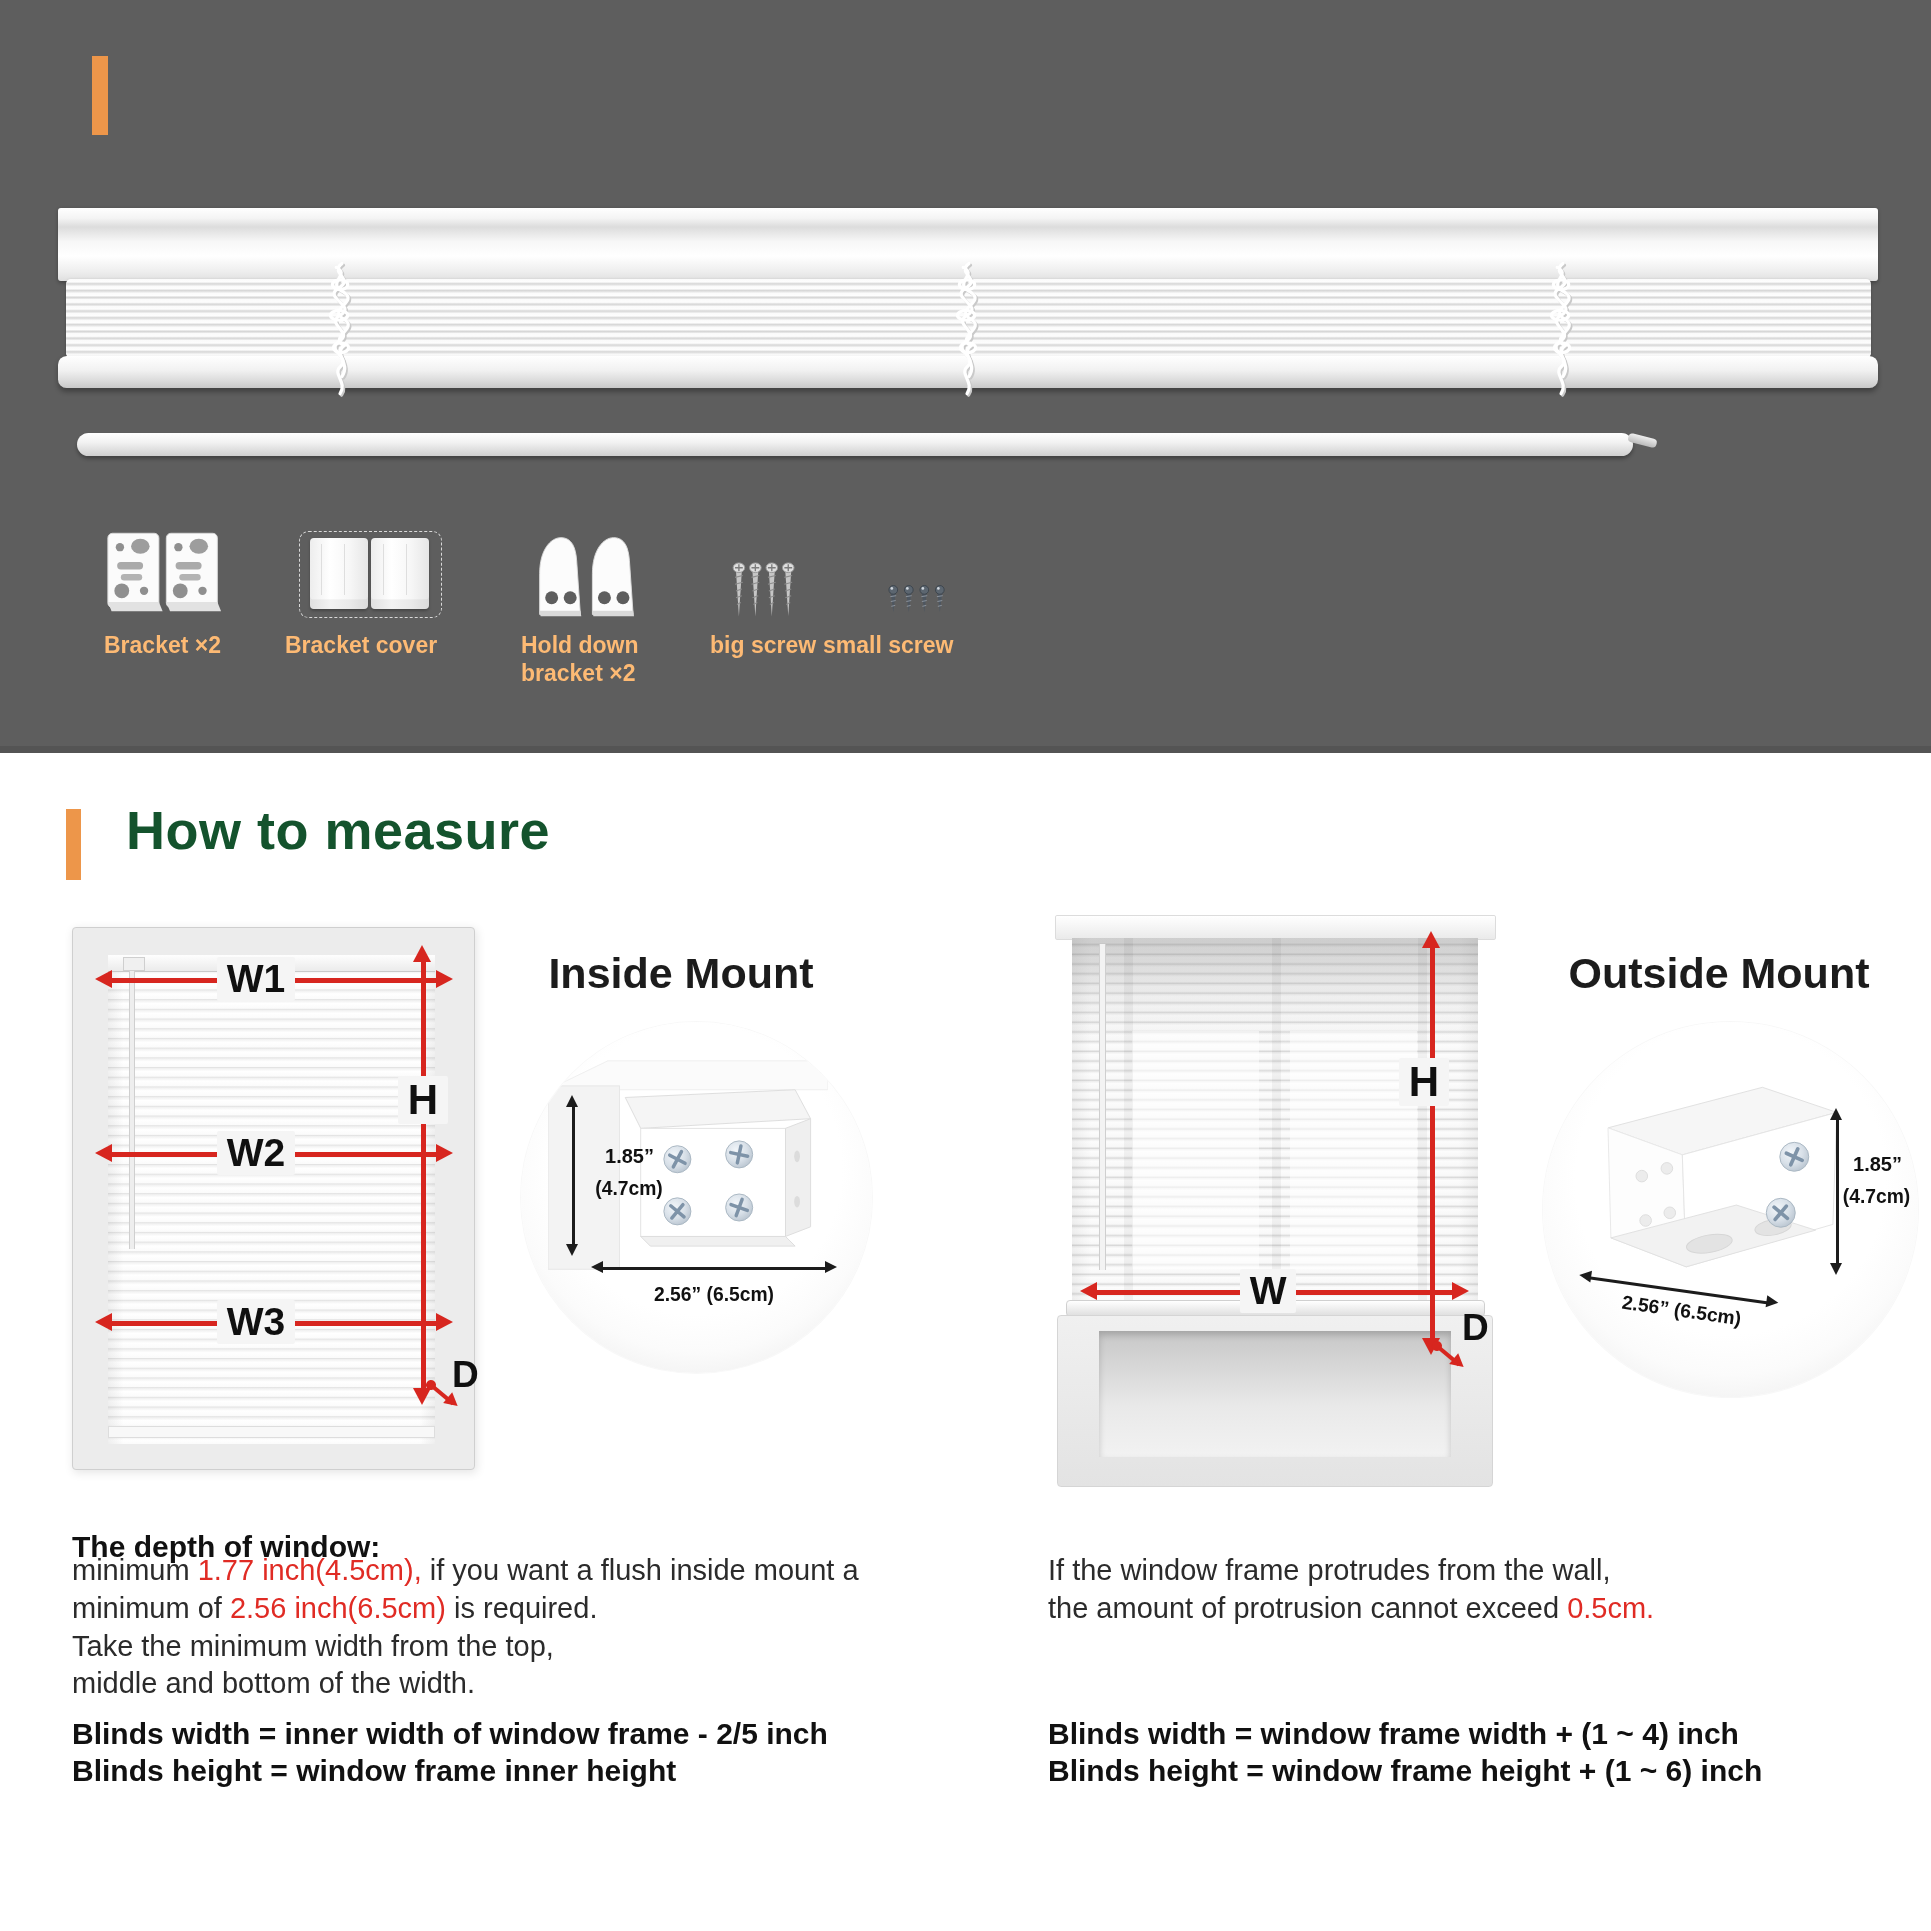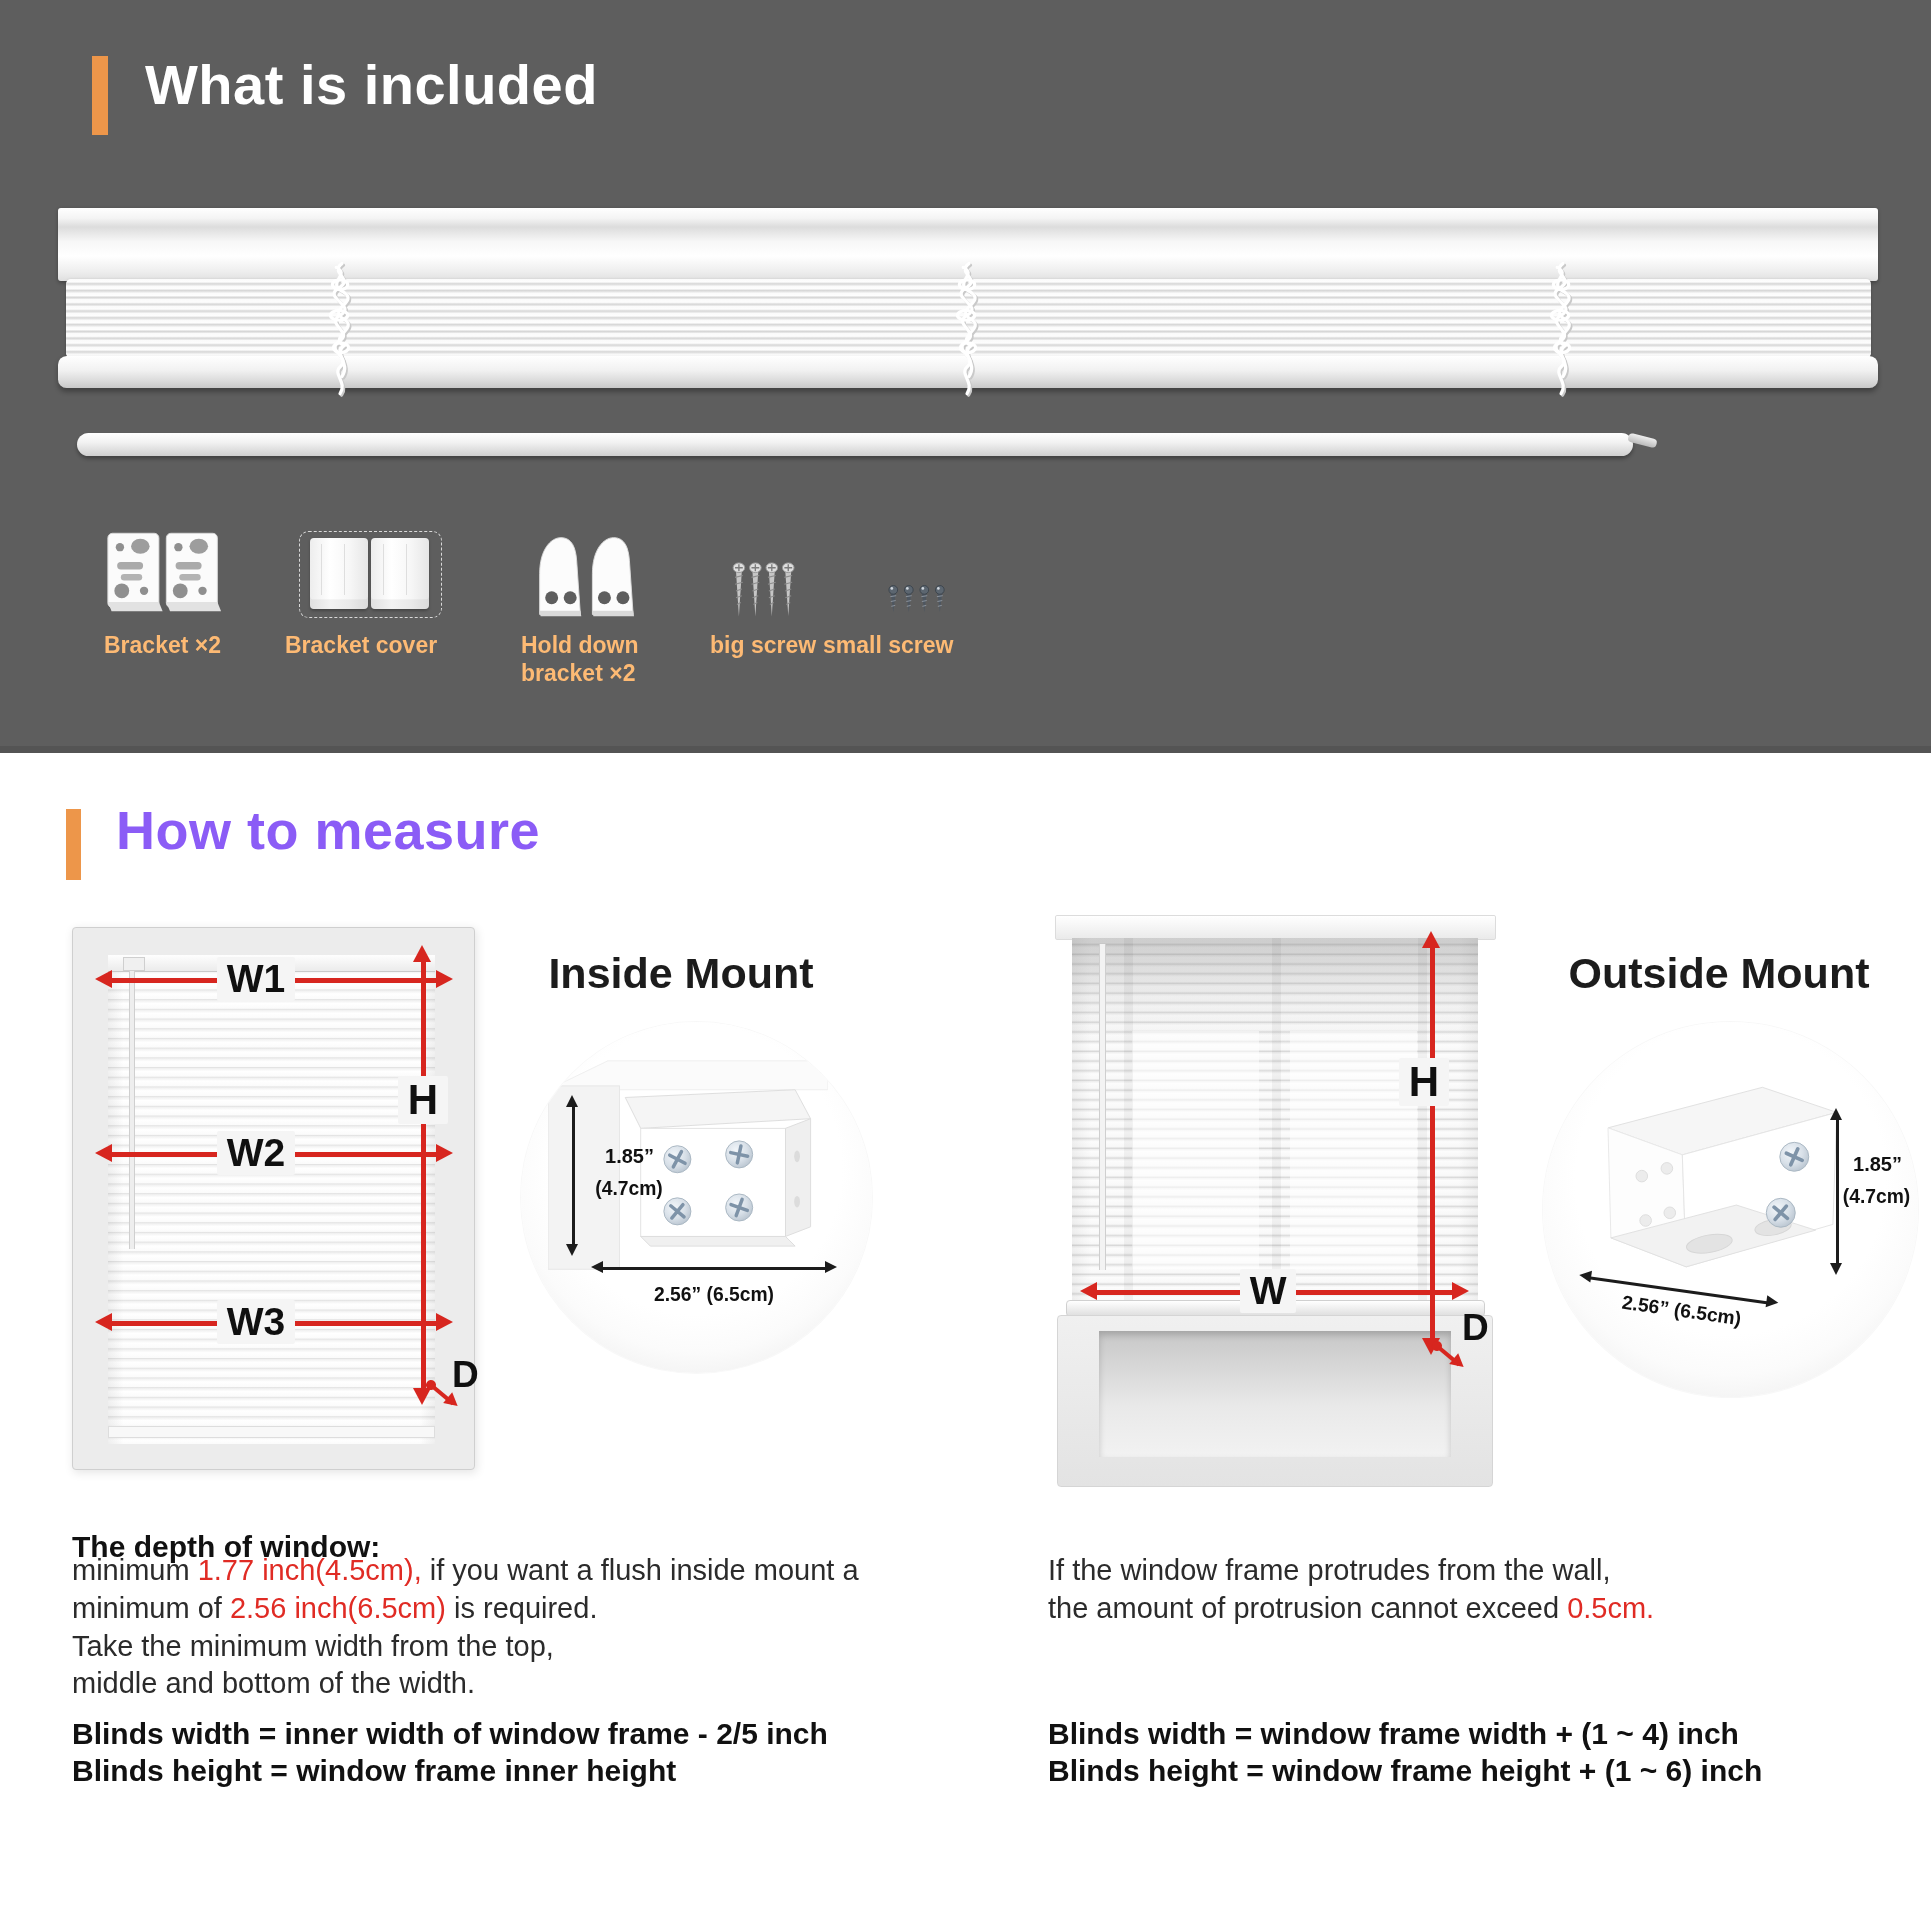--- a/index.html
+++ b/index.html
@@ -8,21 +8,21 @@
   html,body{margin:0;padding:0;background:#fff;}
   #canvas{position:relative;width:1931px;height:1931px;overflow:hidden;
           font-family:"Liberation Sans",sans-serif;background:#fff;}
   .abs{position:absolute;}
   
   .sec-dark{position:absolute;left:0;top:0;width:1931px;height:753px;background:var(--dark-bg);}
   .sec-dark::after{content:"";position:absolute;left:0;right:0;bottom:0;height:6.8px;background:rgba(0,0,0,.10);}
   .accent-bar{position:absolute;background:var(--accent);}
   .h1{position:absolute;font-weight:700;letter-spacing:0.5px;white-space:nowrap;}
   .h1.dark{color:#fff;font-size:56px;}
-  .h1.light{color:#8b5cf6;font-size:54px;}
+  .h1.light{color:#14532d;font-size:54px;margin-left:10px;}
   
   .headrail{position:absolute;left:58px;top:208px;width:1820px;height:73px;border-radius:2.9px;
     background:linear-gradient(180deg,#ffffff 0%,#f4f4f4 14%,#dcdcdc 26%,#f7f7f7 46%,#ffffff 66%,#ededed 88%,#dfdfdf 100%);
     box-shadow:0 1.9px 3.9px rgba(0,0,0,.28);}
   .slatstack{position:absolute;left:66px;top:279px;width:1805px;height:79px;border-radius:4.8px;
     background:repeating-linear-gradient(180deg,#fafafa 0px,#fdfdfd 2.9px,#d6d6d6 4.8px,#f2f2f2 6.8px);
     box-shadow:0 1.9px 2.9px rgba(0,0,0,.25);}
   .bottomrail{position:absolute;left:58px;top:356px;width:1820px;height:32px;border-radius:8.7px;
     background:linear-gradient(180deg,#ffffff 0%,#f1f1f1 45%,#d9d9d9 80%,#c9c9c9 100%);
     box-shadow:0 3.9px 4.8px rgba(0,0,0,.30);}
@@ -85,21 +85,20 @@
   .formula{position:absolute;font-size:30px;font-weight:700;color:#111;white-space:nowrap;}
   .red{color:var(--red-text);}
 </style>
 </head>
 <body>
 
 <div id="canvas">
 
   <section class="sec-dark">
     <div class="accent-bar" style="left:92px;top:56px;width:16.4px;height:79px;"></div>
-    <div class="h1 dark" style="left:145px;top:52px;">What is included</div>
 
     <div>
       <div class="headrail"></div>
       <div class="slatstack"></div>
       <div class="bottomrail"></div>
       <svg class="cord" style="left:319px;" viewBox="0 0 46 150">
         <g fill="none" stroke-linecap="round">
           <g stroke="#c9c9c9" stroke-width="3.4" transform="translate(1.6,1.6)">
             <path d="M24,4 C10,14 38,20 20,30 C4,40 40,48 22,58 C6,68 38,76 20,86 C8,96 34,102 22,112 C14,120 30,128 22,140"></path>
             <path d="M18,8 C34,16 6,24 26,34 C42,44 8,52 26,62 C42,72 10,80 26,90 C14,98 34,108 24,122"></path>

